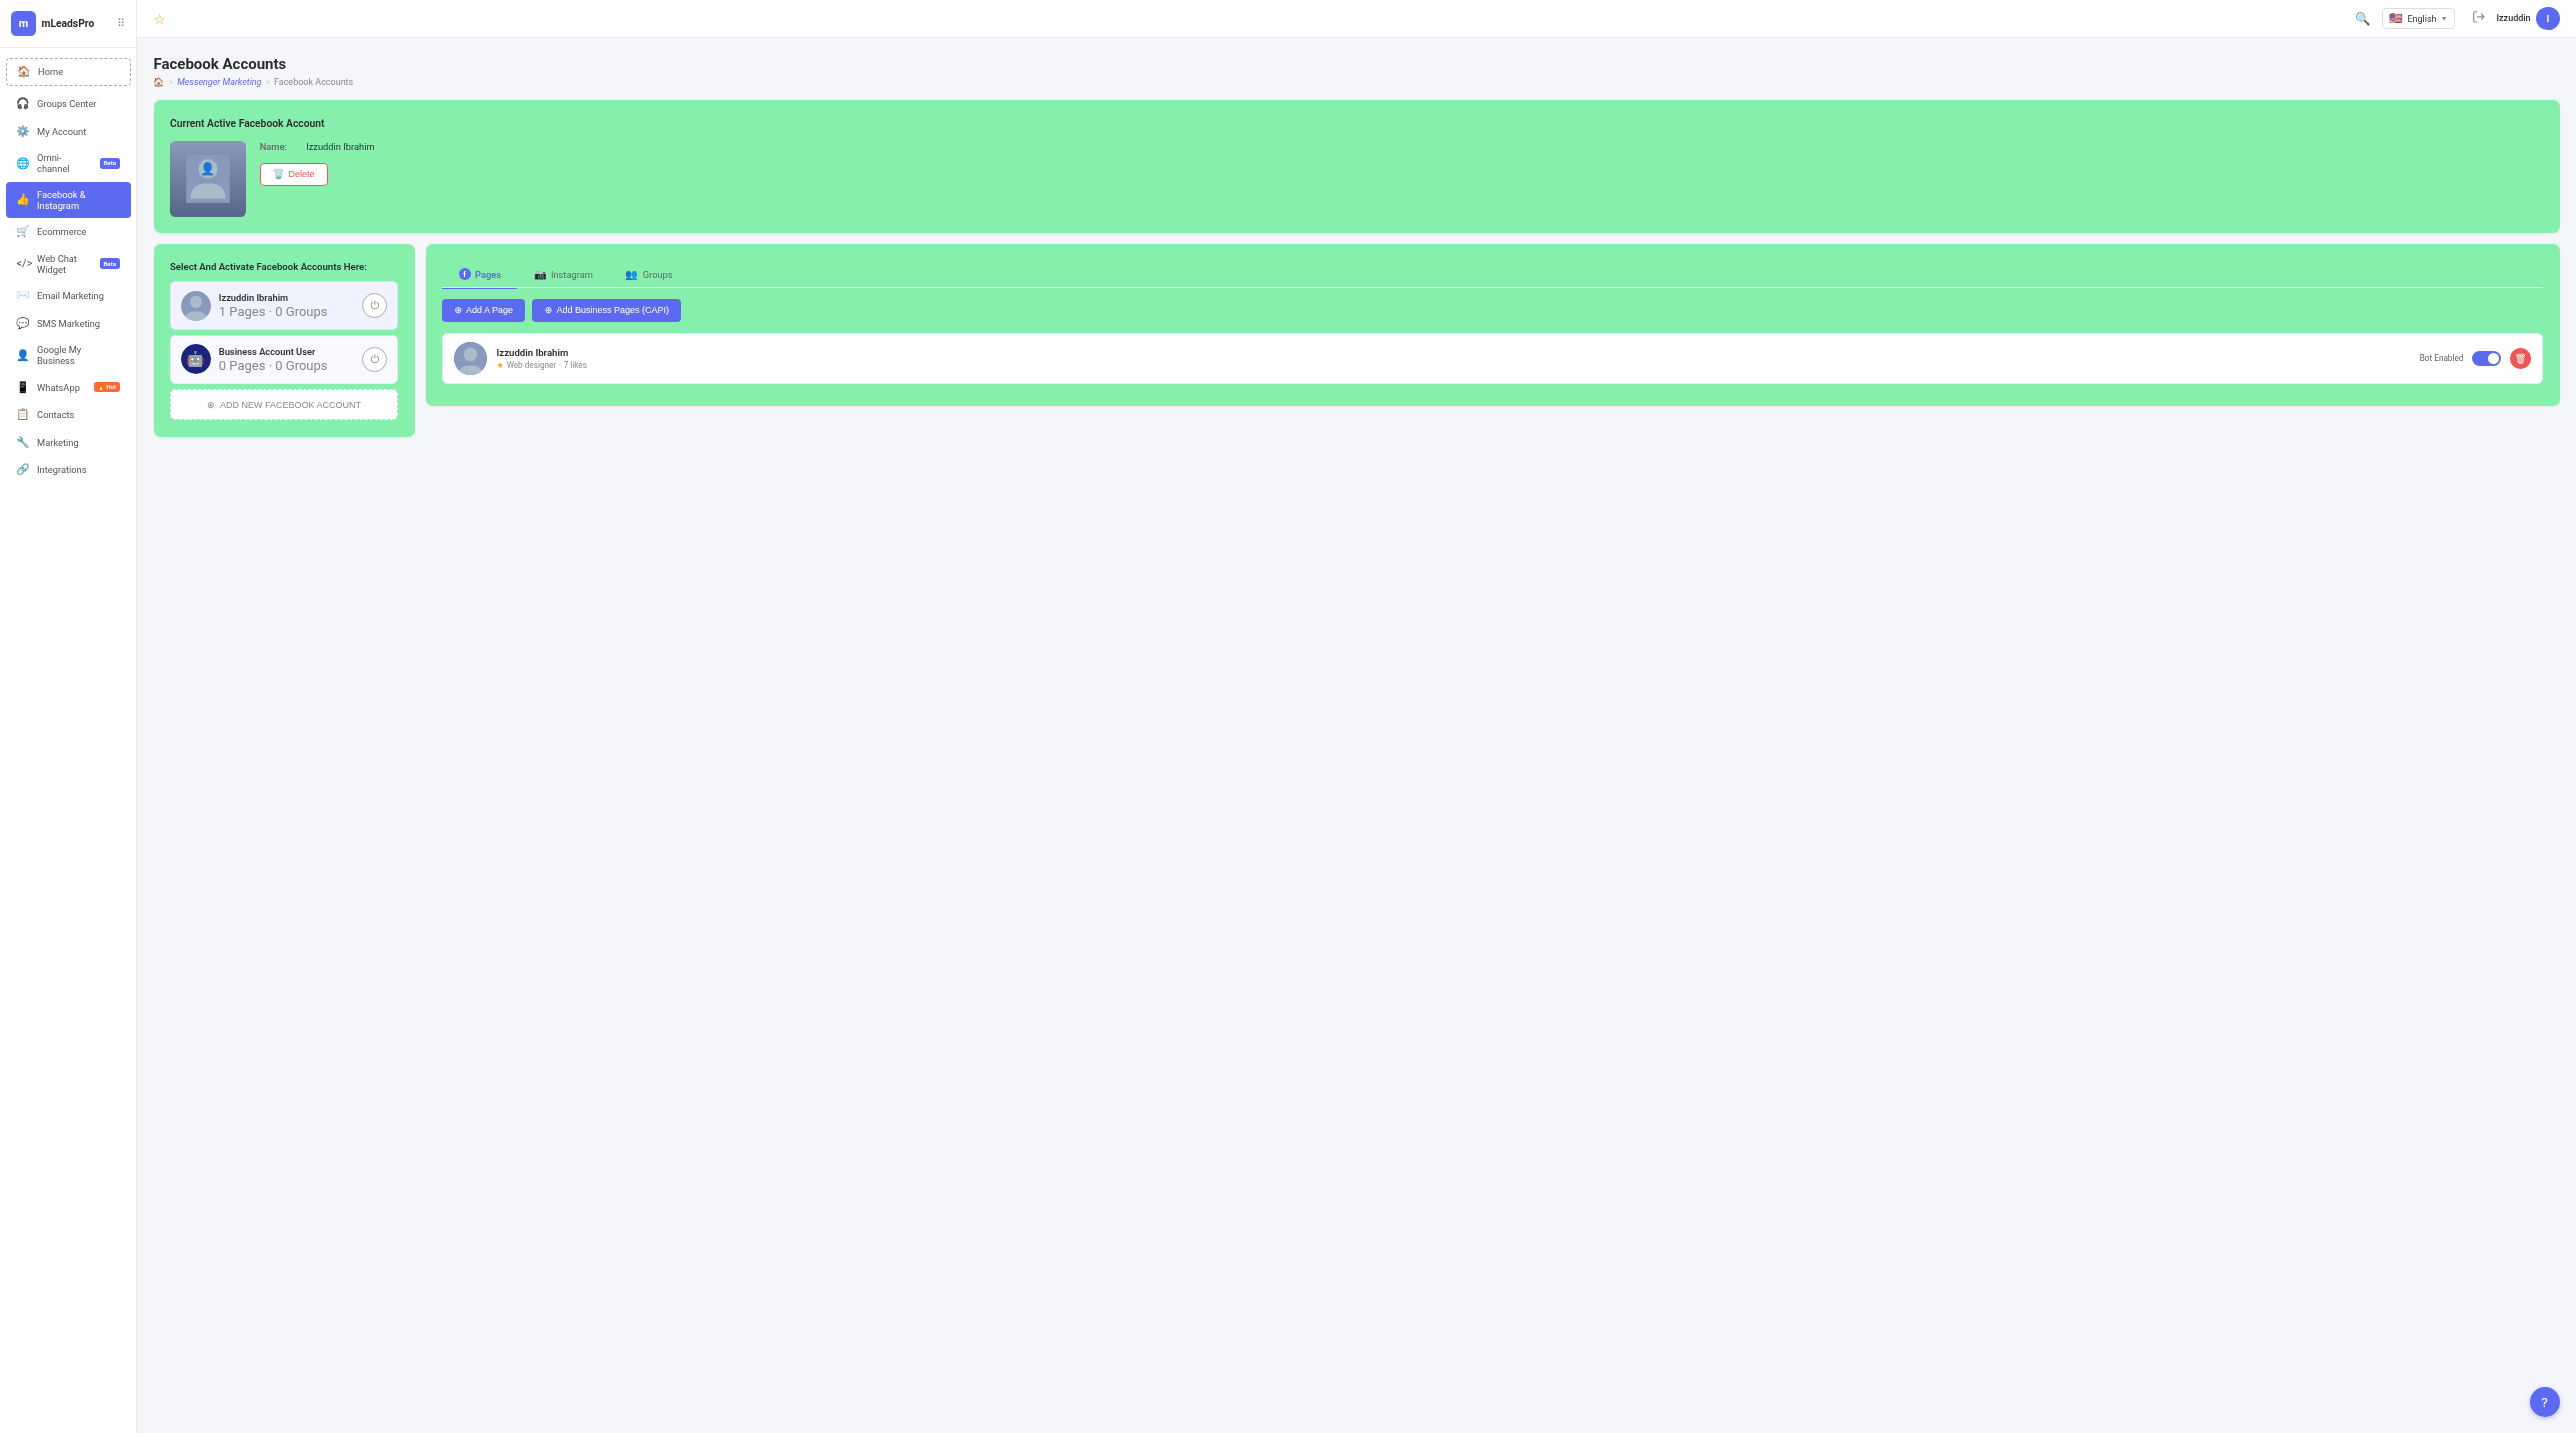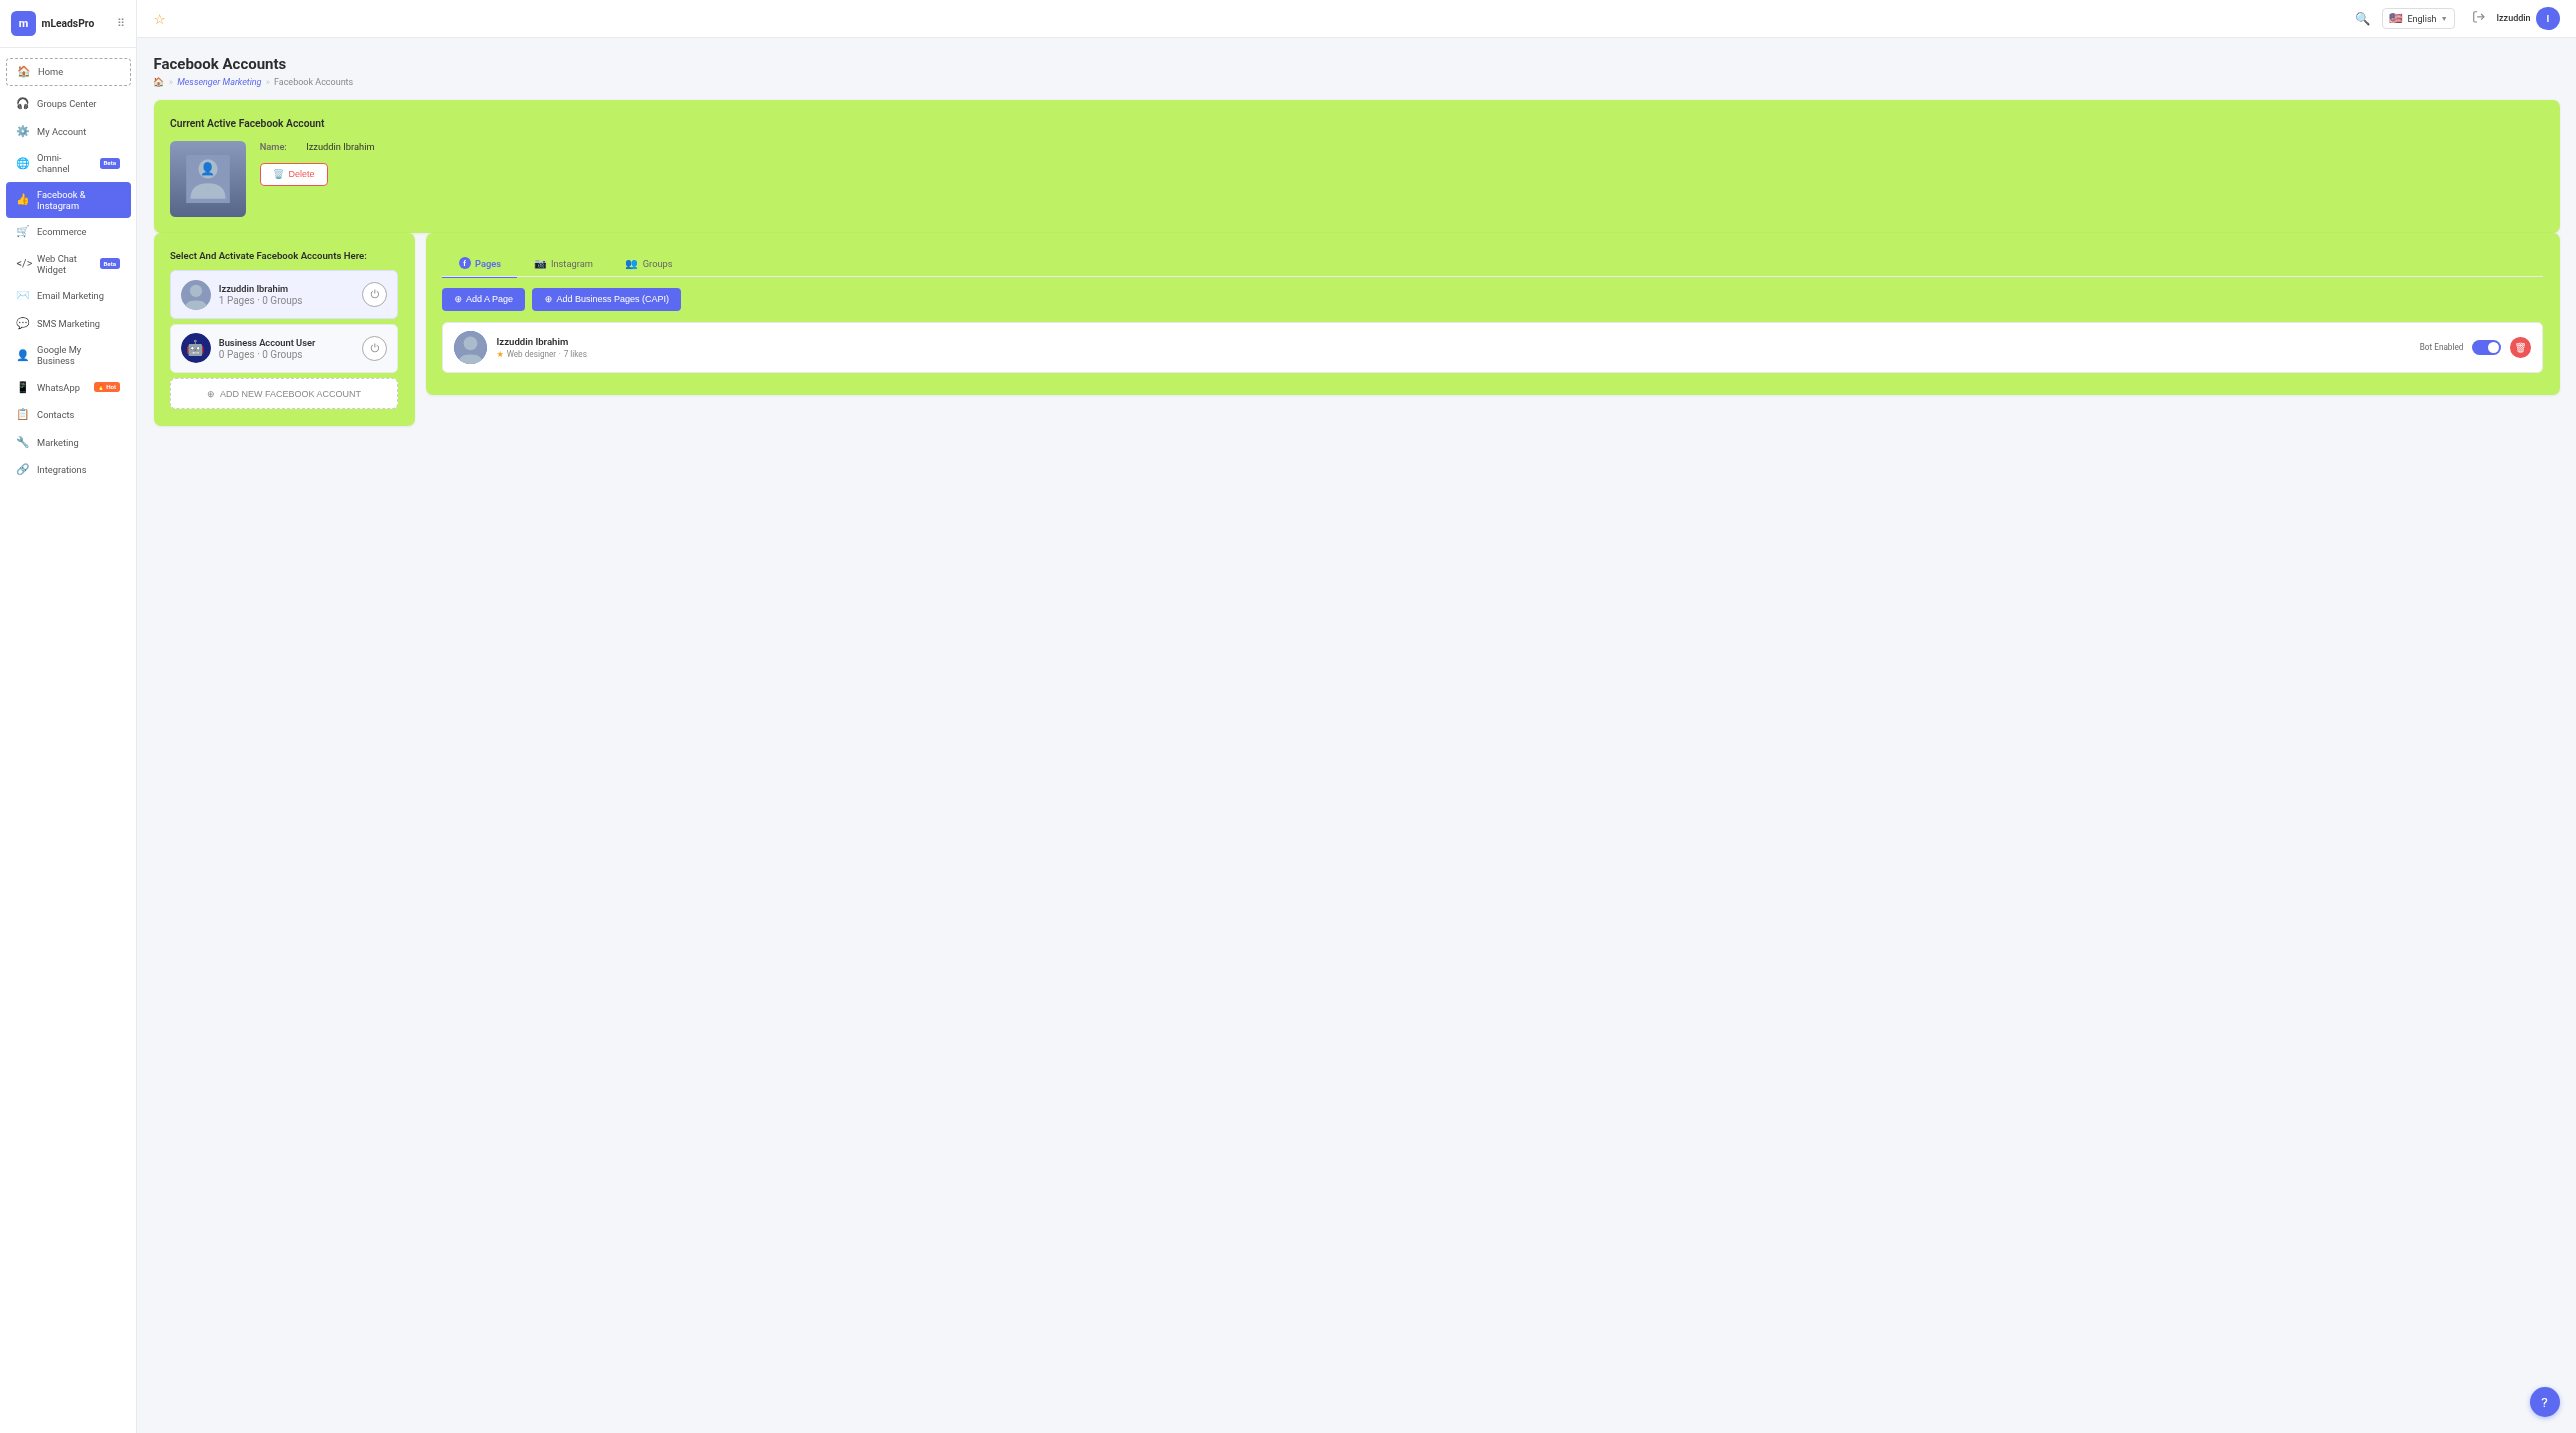--- a/index.html
+++ b/index.html
@@ -171,23 +171,24 @@
       align-items: center;
       gap: 4.1px;
       font-size: 9px;
       color: #888;
     }
     .breadcrumb a { color: #5b6af0; text-decoration: none; font-style: italic; }
     .breadcrumb-sep { color: #ccc; }
 
     
     .card {
-      background: #bef264;
+      background: #86efac;
       border-radius: 6.9px;
       padding: 16.5px;
+      margin-bottom: 11px;
       box-shadow: 0 0.7px 2.7px rgba(0,0,0,0.06);
     }
 
     
     .active-account-title {
       font-size: 10.3px;
       font-weight: 600;
       color: #2d2d2d;
       margin-bottom: 11px;
     }
@@ -270,21 +271,21 @@
       border-radius: 50%;
       overflow: hidden;
       background: #ccc;
       display: flex;
       align-items: center;
       justify-content: center;
       font-size: 13.7px;
     }
     .account-item-info { flex: 1; }
     .account-item-name { font-weight: 600; font-size: 9.3px; color: #333; }
-    .account-item-sub { font-size: 10px; color: #888; margin-top: 1.4px; }
+    .account-item-sub { font-size: 13px; color: #888; margin-top: 1.4px; }
     .power-btn {
       width: 25px;
       height: 25px;
       border-radius: 50%;
       border: 1px solid #aaa;
       background: #fff;
       display: flex;
       align-items: center;
       justify-content: center;
       cursor: pointer;

